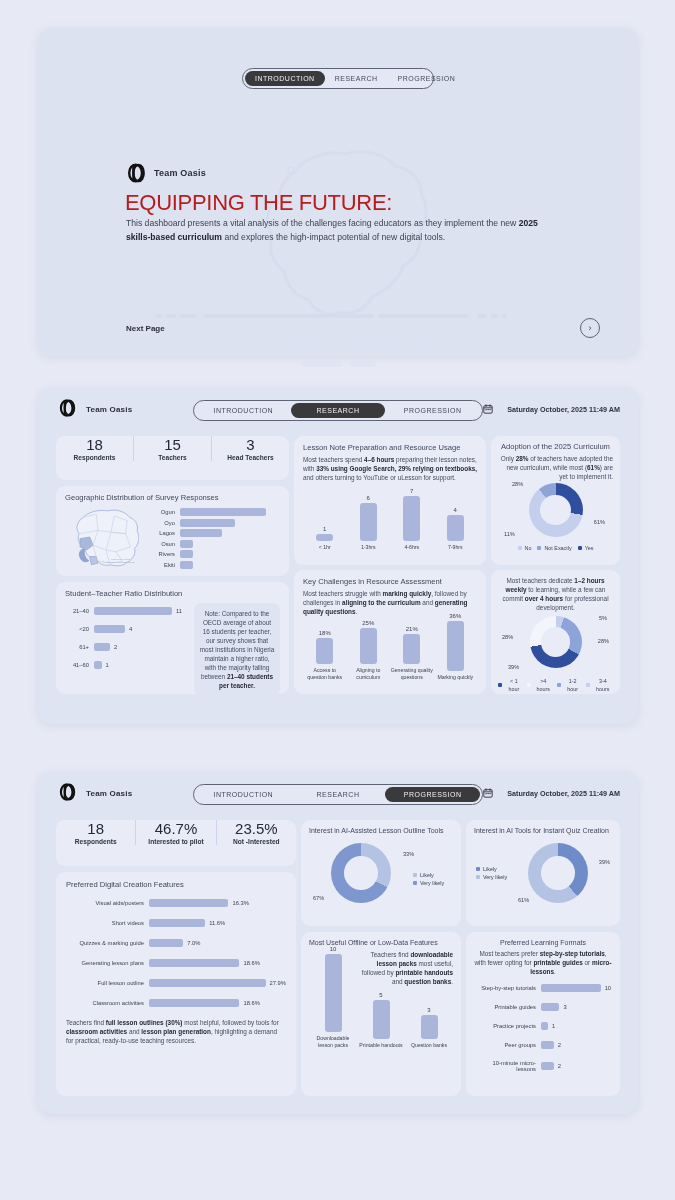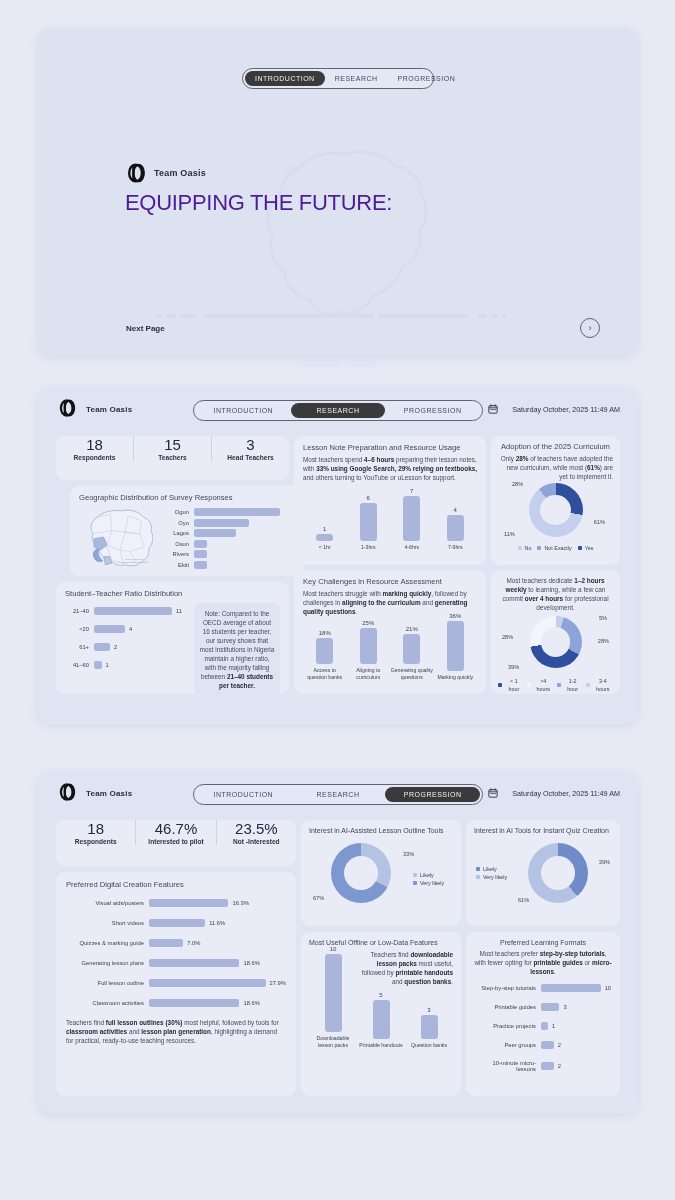--- a/index.html
+++ b/index.html
@@ -40,21 +40,21 @@
   
   #intro-nav { position:absolute; left:50%; transform:translateX(-50%); top:40px; width:192px; }
   #intro-nav .tab { flex:1; }
   .brand { display:flex; align-items:center; gap:6px; }
   .logo { width:22px; height:22px; position:relative; flex:none; }
   .logo svg { display:block; }
   .brand-name { font-size:9px; font-weight:700; letter-spacing:.2px; }
   #intro-brand { position:absolute; left:88px; top:134px; }
   #intro-title {
     position:absolute; left:87px; top:162px;
-    font-size:22px; font-weight:400; letter-spacing:-.3px; color:#4c1d95;
+    font-size:22px; font-weight:400; letter-spacing:-.3px; color:#b91c1c;
   }
   #intro-body {
     position:absolute; left:88px; top:188px; width:420px;
     font-size:8.6px; line-height:14px; color:#3d4252;
   }
   #intro-body b { font-weight:700; color:#20242f; }
   #next-page { position:absolute; left:88px; top:296px; font-size:8px; font-weight:700; }
   #next-arrow {
     position:absolute; right:38px; top:290px;
     width:20px; height:20px; border:1px solid #5d6475; border-radius:50%;
@@ -66,21 +66,21 @@
     opacity:.34;
   }
   .ghost-bars { position:absolute; left:118px; top:278px; width:360px; opacity:.5; }
   .ghost-bars i { display:inline-block; height:4px; background:#d2d8ea; border-radius:3px; vertical-align:middle; margin-right:4px;}
 
   
   .dash-head { position:relative; height:38px; }
   .dash-brand { position:absolute; left:20px; top:10px; }
   .dash-nav { position:absolute; left:155px; top:12px; width:290px; }
   .dash-nav .tab { flex:1; }
-  .datebox { position:absolute; right:18px; top:16px; display:flex; align-items:center; gap:14px; font-size:7.2px; color:#2c3140; }
+  .datebox { position:absolute; right:18px; top:16px; display:flex; align-items:center; gap:14px; font-size:7.2px; color:#2c3140;font-weight:bold; }
   .cal-icon { width:10px; height:10px; }
 
   .card { background:#e9ecf7; border-radius:9px; }
   .card-title { font-size:7.6px; color:#41465a; margin-bottom:3px; }
   .card-note { font-size:6.4px; line-height:9px; color:#454b5e; }
   .card-note b { color:#1f2430; }
 
   
   .stats { display:flex; align-items:flex-start; height:44px; }
   .stat { flex:1; text-align:center; border-right:1px solid #ccd3e8; }
@@ -156,20 +156,23 @@
         <ellipse cx="9.6" cy="11" rx="6.4" ry="8.4" fill="none" stroke="#111" stroke-width="2.4"></ellipse>
         <ellipse cx="12.6" cy="11" rx="5.2" ry="8.2" fill="none" stroke="#111" stroke-width="2.2"></ellipse>
         <path d="M7.4 4.2 L7.4 17.6" stroke="#111" stroke-width="2.4" stroke-linecap="round"></path>
       </svg>
     </span>
     <span class="brand-name">Team Oasis</span>
   </div>
 
   <div id="intro-title">EQUIPPING THE FUTURE:</div>
 
+  <div id="intro-body">
+    <span>This dashboard presents a vital analysis of the challenges facing educators as they implement the new </span><b>2025 skills-based curriculum</b><span> and explores the high-impact potential of new digital tools.</span>
+  </div>
 
   <div id="next-page">Next Page</div>
   <div id="next-arrow">›</div>
 </div>
 
 <div class="slide" id="slide-research">
   <div class="dash-head">
     <div class="brand dash-brand">
       <span class="logo">
         <svg width="20" height="20" viewBox="0 0 22 22">
@@ -208,21 +211,21 @@
         <div class="v">15</div>
         <div class="l">Teachers</div>
       </div>
       <div class="stat">
         <div class="v">3</div>
         <div class="l">Head Teachers</div>
       </div>
     </div>
   </div>
 
-  <div class="card" style="position:absolute; left:32px; top:98px; width:233px; height:90px; padding:7px 9px;">
+  <div class="card" style="position:absolute; left:18px; top:98px; width:233px; height:90px; padding:7px 9px;">
     <div class="card-title">Geographic Distribution of Survey Responses</div>
     <div style="display:flex; gap:6px; margin-top:4px;">
       <svg class="map-thumb" viewBox="0 0 90 76">
         <path d="M22 14 C28 7 42 4 52 6 C62 3 74 7 79 14 C86 16 90 24 88 31 C92 38 90 47 85 52
                  C87 60 81 67 74 70 C70 74 62 74 56 72 C50 74 43 72 39 67 C30 65 24 58 24 52
                  C17 48 14 40 17 34 C12 28 14 19 22 14 Z" fill="#eef1fa" stroke="#9fb0d8" stroke-width="1"></path>
         <path d="M24 52 C22 58 24 64 29 67 C25 70 20 68 18 63 C16 58 18 53 24 52 Z" fill="#8fa6d4" stroke="#7e93c4" stroke-width=".8"></path>
         <path d="M18 40 L30 38 L34 48 L26 54 L18 50 Z" fill="#a9b9de" stroke="#8fa0c8" stroke-width=".8"></path>
         <path d="M30 62 L38 62 L40 70 L32 72 Z" fill="#b9c6e6" stroke="#8fa0c8" stroke-width=".8"></path>
         <g stroke="#c3cce3" stroke-width=".7" fill="none">

